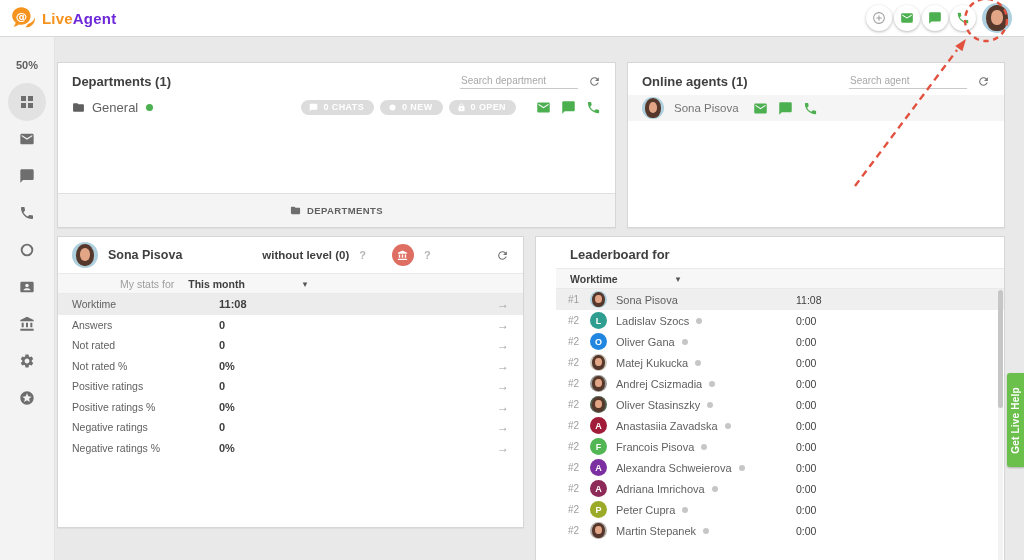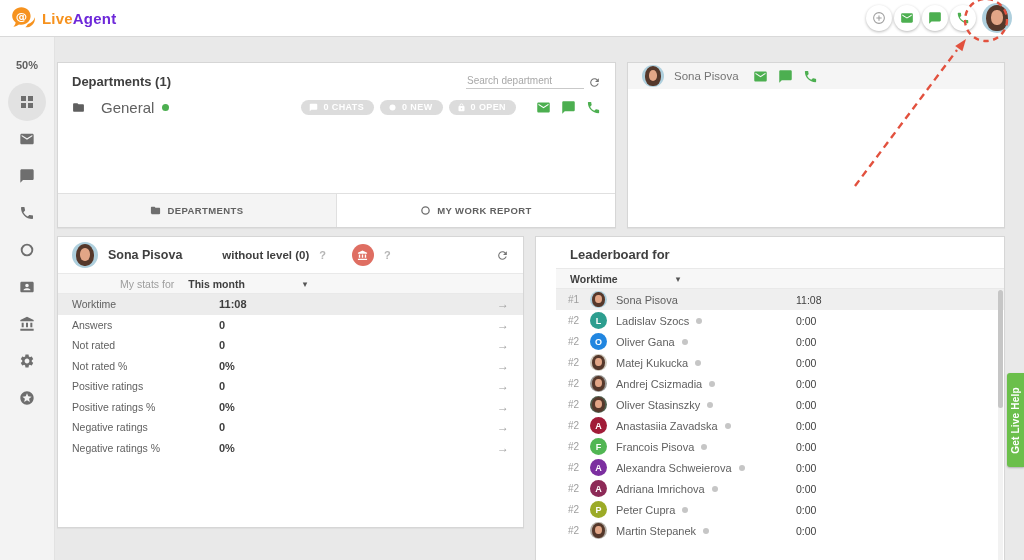--- a/index.html
+++ b/index.html
@@ -43,50 +43,50 @@
 
   
   .panel { position:absolute; background:#fff; border:1px solid #d6d6d6; box-shadow:0 1px 1px rgba(0,0,0,.04); }
   .panel-dept   { left:57px;  top:62px;  width:559px; height:166px; }
   .panel-agents { left:627px; top:62px;  width:378px; height:166px; }
   .panel-report { left:57px;  top:236px; width:467px; height:292px; }
   .panel-lb     { left:535px; top:236px; width:470px; height:382px; overflow:hidden;padding-left:20px; }
 
   .panel-head { display:flex; align-items:center; justify-content:space-between; padding:10px 14px 6px 14px; }
   .panel-title { font-size:13px; font-weight:bold; color:#3f3f3f; }
-  .search-wrap { display:flex; align-items:flex-end; gap:4px; }
+  .search-wrap { display:flex; align-items:center; gap:10px; }
   .search-wrap input { border:none; border-bottom:1px solid #c9c9c9; outline:none; width:118px; font-size:10px; padding:2px 1px; color:#757575; font-family:"Liberation Sans", sans-serif; background:transparent; }
   .search-wrap input::placeholder { color:#a8a8a8; }
   .refresh { width:13px; height:13px; color:#757575; cursor:pointer; }
 
   
   .dept-row { display:flex; align-items:center; padding:2px 14px; height:24px; cursor:pointer; }
   .folder-ic { width:13px; height:13px; color:#5f5f5f; }
-  .dept-name { font-size:15px; color:#616161; margin-left:16px; }
+  .dept-name { font-size:13px; color:#616161; margin-left:7px; }
   .dot { width:7px; height:7px; border-radius:50%; margin-left:8px; }
   .dot.green { background:#4caf50; }
   .dept-right { margin-left:auto; display:flex; align-items:center; gap:6px; }
   .pill { background:#dcdcdc; color:#fff; border-radius:9px; height:15px; padding:0 10px 0 8px; display:flex; align-items:center; gap:5px; font-size:9px; font-weight:bold; letter-spacing:.4px; }
   .pill-ic { width:9px; height:9px; color:#fff; }
   .row-actions { display:flex; align-items:center; gap:10px; margin-left:14px; }
   .act-ic { width:15px; height:15px; color:#4caf50; cursor:pointer; }
   .panel-tabs { position:absolute; bottom:0; left:0; right:0; height:34px; border-top:1px solid #e0e0e0; display:flex; }
   .ptab { flex:1; display:flex; align-items:center; justify-content:center; gap:6px; font-size:9.5px; font-weight:bold; letter-spacing:.4px; color:#616161; cursor:pointer; background:#fff; }
   .ptab.shaded { background:#f4f4f4; }
   .ptab + .ptab { border-left:1px solid #e0e0e0; }
   .tab-ic { width:11px; height:11px; color:#6e6e6e; }
 
   
   .agent-row { display:flex; align-items:center; height:26px; padding:0 14px; background:#f5f5f5; cursor:pointer; }
   .agent-name { font-size:11.5px; color:#757575; margin-left:10px; }
 
   
   .report-head { display:flex; align-items:center; height:36px; padding:0 14px; }
   .report-name { font-size:12.5px; font-weight:bold; color:#3f3f3f; margin-left:10px; }
-  .report-level { font-size:11.5px; font-weight:bold; color:#3f3f3f; margin-left:40px; }
+  .report-level { font-size:11.5px; font-weight:bold; color:#3f3f3f; margin-left:80px; }
   .help-q { color:#b5b5b5; font-size:11px; font-weight:bold; margin-left:10px; cursor:pointer; }
   .rank-badge { width:22px; height:22px; border-radius:50%; background:#df6e62; display:flex; align-items:center; justify-content:center; margin-left:26px; }
   .rank-badge .svg-icon { width:11px; height:11px; color:#fff; }
   .subhead { height:21px; background:#f7f7f7; border-top:1px solid #e9e9e9; border-bottom:1px solid #e9e9e9; display:flex; align-items:center; padding:0 14px; font-size:10.5px; }
   .subhead .muted { color:#9e9e9e;margin-left:48px; }
   .subhead .sel { font-weight:bold; color:#3f3f3f; margin-left:14px; cursor:pointer; }
   .caret { color:#555; font-size:9px; margin-left:58px; cursor:pointer; }
   .stat-row { position:relative; height:20.5px; display:flex; align-items:center; padding:0 14px; font-size:10.5px; cursor:pointer; }
   .stat-row.highlight { background:#ececec; }
   .stat-label { color:#616161; }
@@ -311,32 +311,35 @@
   </div>
   <div class="panel-tabs">
     <div class="ptab shaded">
       <span class="svg-icon tab-ic">
           <svg viewBox="0 0 24 24">
             <path fill="currentColor" d="M10 4H4c-1.1 0-2 .9-2 2v12c0 1.1.9 2 2 2h16c1.1 0 2-.9 2-2V8c0-1.1-.9-2-2-2h-8l-2-2z"></path>
           </svg>
         </span>
       <span>DEPARTMENTS</span>
     </div>
-    <div class="ptab">
-      <span class="svg-icon tab-ic">
-          <svg viewBox="0 0 24 24">
-            <circle cx="12" cy="12" r="8" fill="none" stroke="currentColor" stroke-width="2.8"></circle>
-          </svg>
-        </span>
-      <span>MY WORK REPORT</span>
-    </div>
   </div>
 </section>
 
 <section class="panel panel-agents">
+  <div class="panel-head">
+    <h2 class="panel-title">Online agents (1)</h2>
+    <div class="search-wrap">
+      <input placeholder="Search agent" style="">
+      <span class="svg-icon refresh">
+          <svg viewBox="0 0 24 24">
+            <path fill="currentColor" d="M17.65 6.35C16.2 4.9 14.21 4 12 4c-4.42 0-7.99 3.58-8 8s3.57 8 8 8c3.73 0 6.84-2.55 7.73-6h-2.08c-.82 2.33-3.04 4-5.65 4-3.31 0-6-2.69-6-6s2.69-6 6-6c1.66 0 3.14.69 4.22 1.78L13 11h7V4l-2.35 2.35z"></path>
+          </svg>
+        </span>
+    </div>
+  </div>
 
     <div class="agent-row">
       <span class="avatar av22 avatar-photo" style="background: rgb(174, 207, 221);"></span>
       <span class="agent-name">Sona Pisova</span>
       <span class="dept-right row-actions">
         <span class="svg-icon act-ic">
           <svg viewBox="0 0 24 24">
             <path fill="currentColor" d="M20 4H4c-1.1 0-1.99.9-1.99 2L2 18c0 1.1.9 2 2 2h16c1.1 0 2-.9 2-2V6c0-1.1-.9-2-2-2zm0 4l-8 5-8-5V6l8 5 8-5v2z"></path>
           </svg>
         </span>

